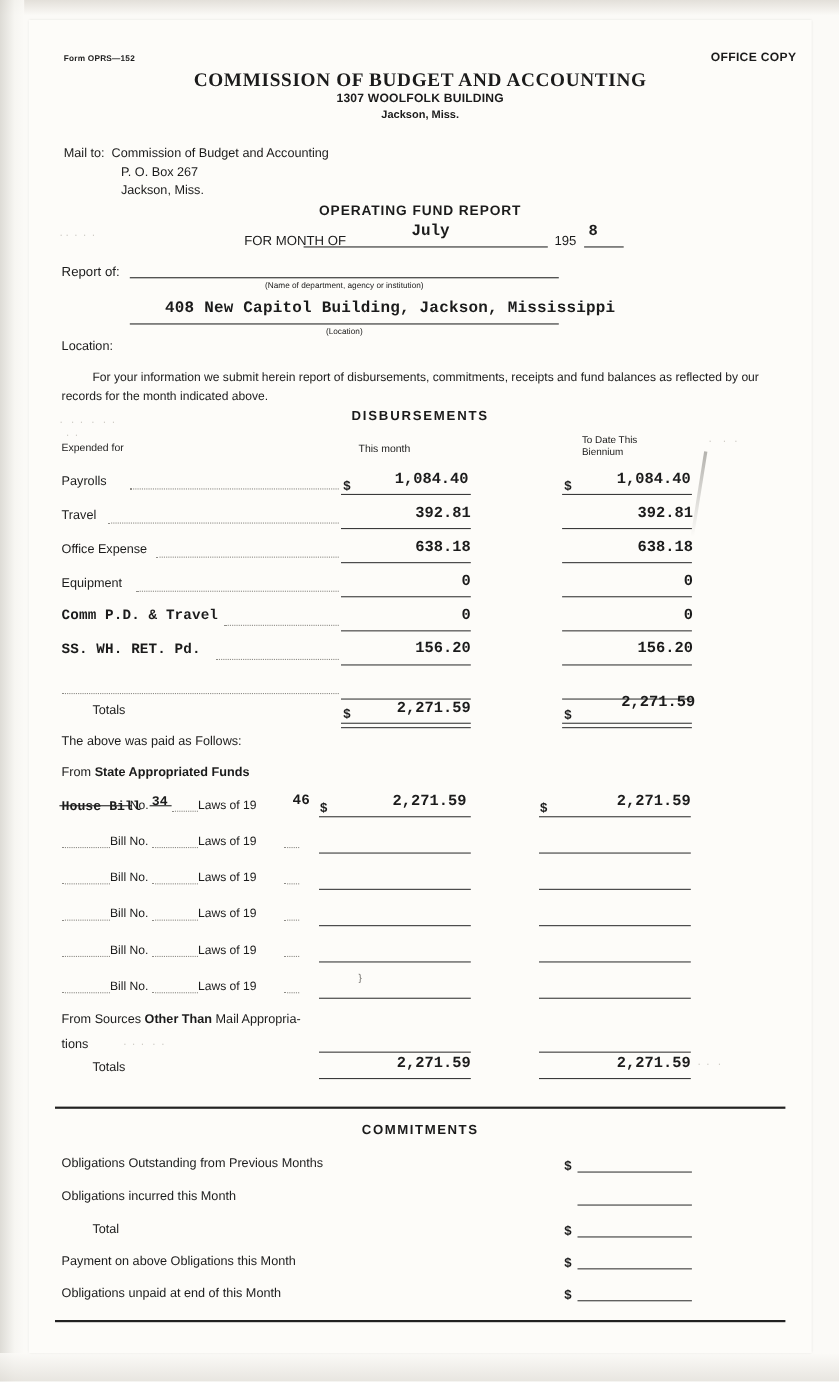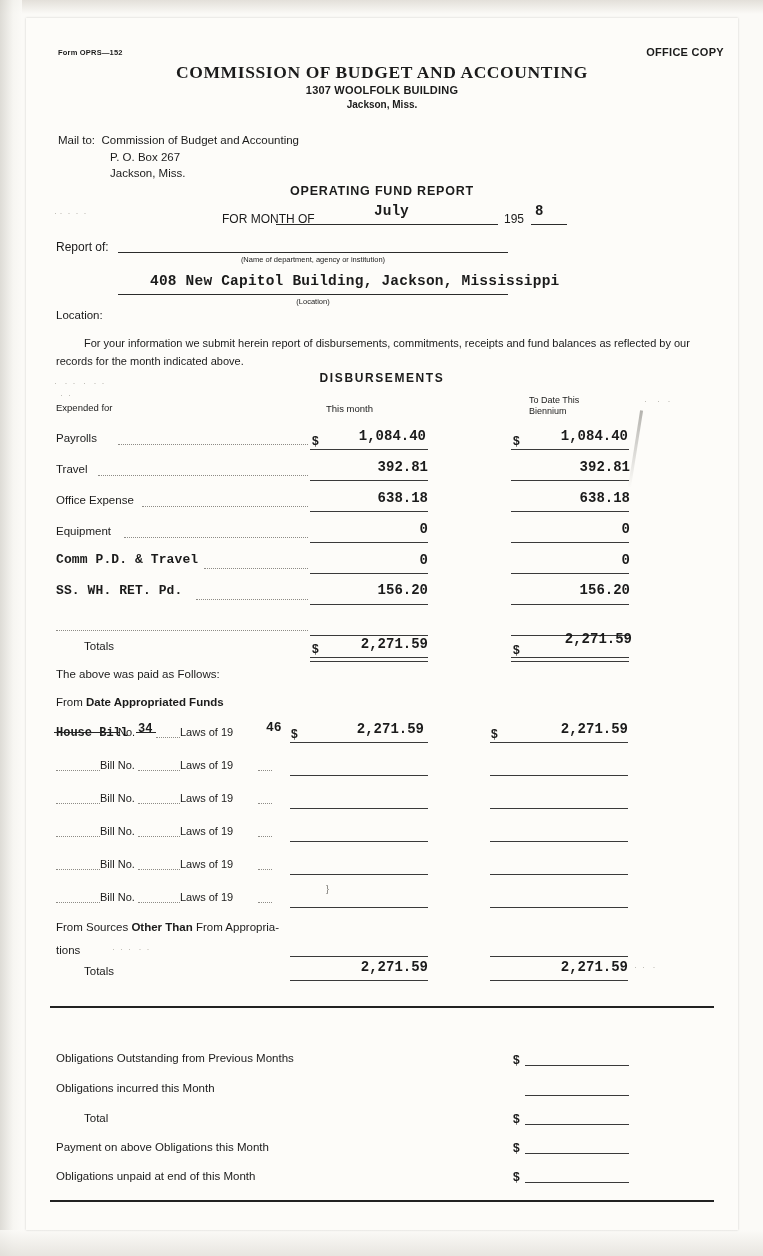--- a/index.html
+++ b/index.html
@@ -378,21 +378,21 @@
     <div class="dollar" style="left:286px; top:624px;">$</div>
     <div class="amt" style="left:262px; top:618px; width:140px;">2,271.59</div>
     <div class="ruleline" style="left:284px; top:639px; width:118px;"></div>
     <div class="ruleline" style="left:284px; top:643px; width:118px;"></div>
     <div class="dollar" style="left:487px; top:625px;">$</div>
     <div class="amt" style="left:464px; top:613px; width:142px;">2,271.59</div>
     <div class="ruleline" style="left:485px; top:639px; width:118px;"></div>
     <div class="ruleline" style="left:485px; top:643px; width:118px;"></div>
 
     <div class="txt paidas" style="top:650px;">The above was paid as Follows:</div>
-    <div class="txt fromstate" style="top:678px;"><span>From </span><b>Date Appropriated Funds</b></div>
+    <div class="txt fromstate" style="top:678px;"><span>From </span><b>State Appropriated Funds</b></div>
 
     <div class="billrow-txt" style="top:708px; font-family:'Liberation Mono', monospace; font-size:12px; font-weight:bold;">House Bill</div>
     <div class="hb-strike" style="left:28px; top:714px; width:66px;"></div>
     <div class="billrow-txt" style="left:92px; top:708px;">No.</div>
     <div class="billrow-txt" style="left:112px; top:704px; font-family:'Liberation Mono', monospace; font-weight:bold; font-size:12px;">34</div>
     <div class="hb-strike" style="left:110px; top:714px; width:20px;"></div>
     <div class="bill-dots" style="left:130px; top:719px; width:24px;"></div>
     <div class="billrow-txt" style="left:154px; top:708px;">Laws of 19</div>
     <div class="billrow-txt" style="left:240px; top:702px; font-family:'Liberation Mono', monospace; font-weight:bold; font-size:13px;">46</div>
     <div class="dollar" style="left:265px; top:709px;">$</div>
@@ -436,35 +436,36 @@
 
     <div class="bill-dots" style="left:30px; top:884px; width:44px;"></div>
     <div class="billrow-txt" style="left:74px; top:873px;">Bill No.</div>
     <div class="bill-dots" style="left:112px; top:884px; width:42px;"></div>
     <div class="billrow-txt" style="left:154px; top:873px;">Laws of 19</div>
     <div class="bill-dots" style="left:232px; top:884px; width:14px;"></div>
     <div class="smudge" style="left:300px; top:866px; color:#6e6c67;">}</div>
     <div class="ruleline" style="left:264px; top:889px; width:138px;"></div>
     <div class="ruleline" style="left:464px; top:889px; width:138px;"></div>
 
-    <div class="txt" style="left:30px; top:903px; font-size:11.5px;"><span>From Sources </span><b>Other Than</b><span> From Appropria-</span></div>
+    <div class="txt" style="left:30px; top:903px; font-size:11.5px;"><span>From Sources </span><b>Other Than</b><span> Mail Appropria-</span></div>
     <div class="txt" style="left:30px; top:926px; font-size:11.5px;">tions</div>
     <div class="smudge" style="left:86px; top:926px;">·  ·  ·   ·  ·</div>
     <div class="ruleline" style="left:264px; top:938px; width:138px;"></div>
     <div class="ruleline" style="left:464px; top:938px; width:138px;"></div>
 
     <div class="txt totals-lbl" style="top:947px;">Totals</div>
     <div class="amt" style="left:262px; top:941px; width:140px;">2,271.59</div>
     <div class="ruleline" style="left:264px; top:962px; width:138px;"></div>
     <div class="amt" style="left:462px; top:941px; width:140px;">2,271.59</div>
     <div class="ruleline" style="left:464px; top:962px; width:138px;"></div>
     <div class="smudge" style="left:608px; top:944px;">·  ·   ·</div>
 
     <div class="thick-rule" style="left:24px; top:988px; width:664px;"></div>
 
+    <div class="txt sect-commit" style="top:1002px;">COMMITMENTS</div>
 
     <div class="commit-lbl" style="top:1034px;">Obligations Outstanding from Previous Months</div>
     <div class="dollar" style="left:487px; top:1035px;">$</div>
     <div class="ruleline" style="left:499px; top:1047px; width:104px;"></div>
 
     <div class="commit-lbl" style="top:1064px;">Obligations incurred this Month</div>
     <div class="ruleline" style="left:499px; top:1077px; width:104px;"></div>
 
     <div class="commit-lbl" style="left:58px; top:1094px;">Total</div>
     <div class="dollar" style="left:487px; top:1094px;">$</div>

